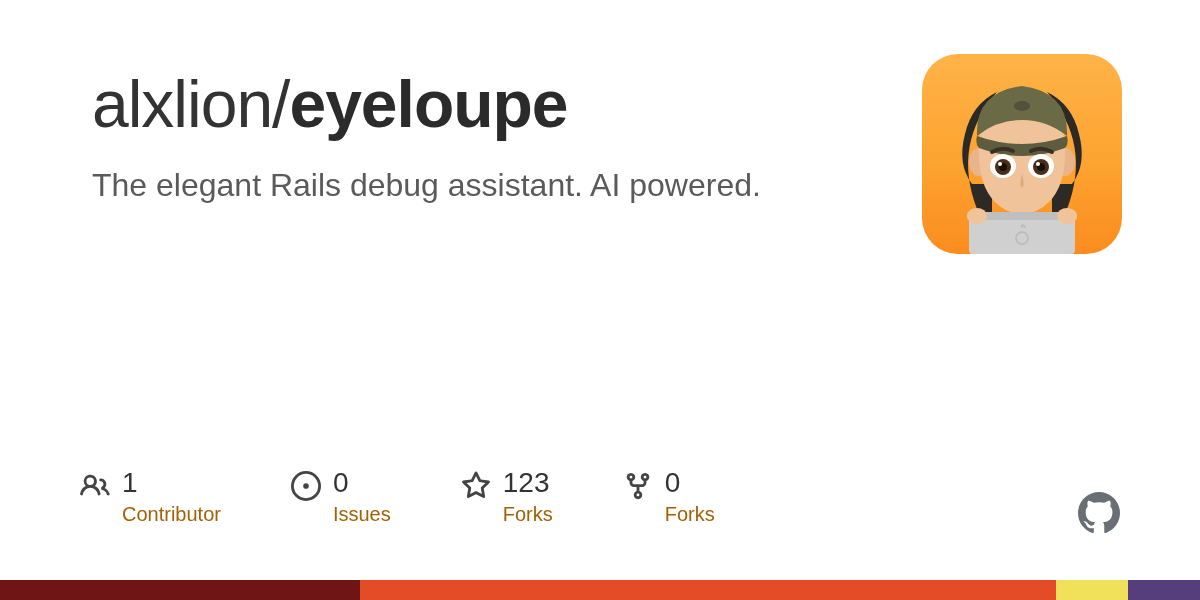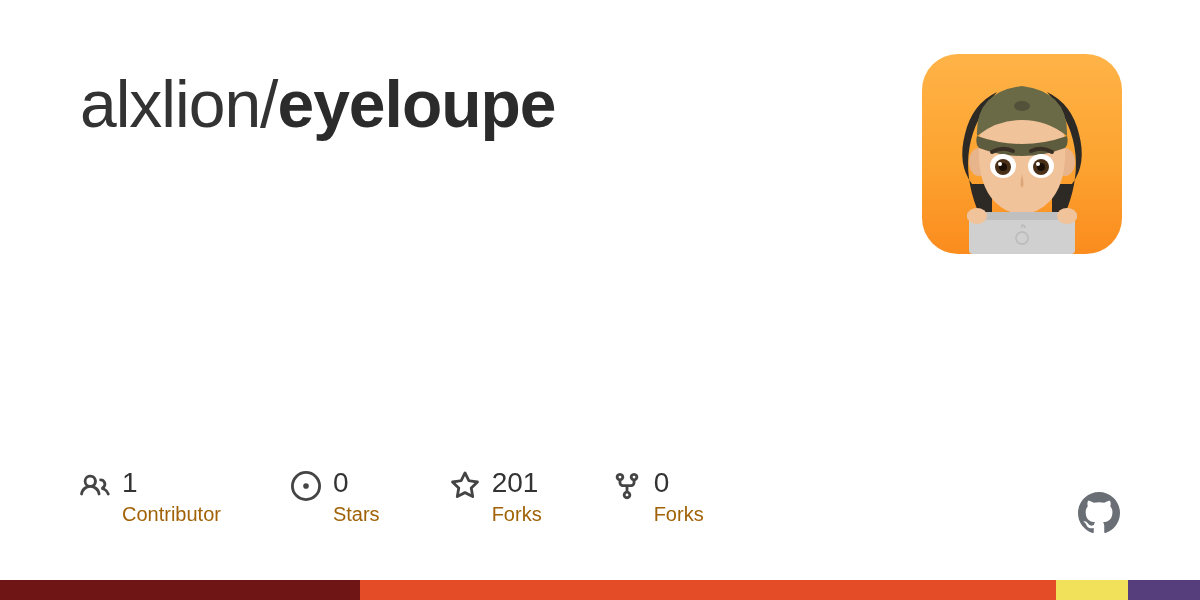--- a/index.html
+++ b/index.html
@@ -1,18 +1,18 @@
 <!DOCTYPE html>
 <html><head>
 <meta charset="utf-8">
 <style>
   * { margin: 0; padding: 0; box-sizing: border-box; }
   html, body { width: 1200px; height: 600px; font-family: -apple-system, BlinkMacSystemFont, "Segoe UI", Helvetica, Arial, sans-serif; background: #fff; color: #2f2f2f; overflow: hidden; }
   .card { position: relative; width: 1200px; height: 600px; }
-  .content { position: absolute; left: 80px; top: 68px; right: 80px; }
+  .content { position: absolute; left: 92px; top: 68px; right: 80px; }
   .title { font-size: 66px; letter-spacing: -1px; color: #333; line-height: 1.1; font-weight: 400; }
   .title .owner { font-weight: 400; }
   .title .slash { font-weight: 400; }
   .title .repo { font-weight: 800; color: #2b2b2b; }
   .desc { margin-top: 26px; font-size: 32px; color: #5a5a5a; font-weight: 400; }
   .avatar { position: absolute; right: 78px; top: 54px; width: 200px; height: 200px; border-radius: 36px; background: linear-gradient(180deg, #ffb347 0%, #fca330 55%, #fb8c1e 100%); display: flex; align-items: flex-end; justify-content: center; overflow: hidden; }
   .avatar svg { width: 170px; height: 190px; display: block; }
   .stats { position: absolute; left: 80px; bottom: 74px; display: flex; gap: 70px; align-items: flex-start; }
   .stat { display: flex; align-items: flex-start; gap: 12px; }
   .stat-icon { width: 30px; height: 30px; color: #444; flex: none; margin-top: 2px; }
@@ -27,20 +27,21 @@
 </style>
 </head>
 <body>
 
 <div class="card">
 
   <div class="content">
     <h1 class="title">
       <span class="owner">alxlion</span><span class="slash">/</span><span class="repo">eyeloupe</span>
     </h1>
+    <p class="desc">The elegant Rails debug assistant. AI powered.</p>
   </div>
 
   <div class="avatar">
     <svg viewBox="0 0 170 190">
 
       <path d="M35 120 Q20 100 28 70 Q35 40 60 28 Q15 80 40 145 Q45 160 55 160 L55 120 Z" fill="#2d2a26"></path>
       <path d="M135 120 Q150 100 142 70 Q135 40 110 28 Q155 80 130 145 Q125 160 115 160 L115 120 Z" fill="#2d2a26"></path>
 
       <ellipse cx="42" cy="98" rx="10" ry="14" fill="#e8b48c"></ellipse>
       <ellipse cx="128" cy="98" rx="10" ry="14" fill="#e8b48c"></ellipse>
@@ -89,32 +90,32 @@
 
     <div class="stat">
       <span class="stat-icon">
         <svg viewBox="0 0 16 16" fill="currentColor">
             <path d="M8 9.5a1.5 1.5 0 1 0 0-3 1.5 1.5 0 0 0 0 3Z"></path>
             <path d="M8 0a8 8 0 1 1 0 16A8 8 0 0 1 8 0ZM1.5 8a6.5 6.5 0 1 0 13 0 6.5 6.5 0 0 0-13 0Z"></path>
           </svg>
       </span>
       <div class="stat-text">
         <span class="stat-count">0</span>
-        <span class="stat-label">Stars</span>
+        <span class="stat-label">Issues</span>
       </div>
     </div>
 
     <div class="stat">
       <span class="stat-icon">
         <svg viewBox="0 0 16 16" fill="currentColor">
             <path d="M8 .25a.75.75 0 0 1 .673.418l1.882 3.815 4.21.612a.75.75 0 0 1 .416 1.279l-3.046 2.97.719 4.192a.751.751 0 0 1-1.088.791L8 12.347l-3.766 1.98a.75.75 0 0 1-1.088-.79l.72-4.194L.818 6.374a.75.75 0 0 1 .416-1.28l4.21-.611L7.327.668A.75.75 0 0 1 8 .25Zm0 2.445L6.615 5.5a.75.75 0 0 1-.564.41l-3.097.45 2.24 2.184a.75.75 0 0 1 .216.664l-.528 3.084 2.769-1.456a.75.75 0 0 1 .698 0l2.77 1.456-.53-3.084a.75.75 0 0 1 .216-.664l2.24-2.183-3.096-.45a.75.75 0 0 1-.564-.41L8 2.694Z"></path>
           </svg>
       </span>
       <div class="stat-text">
-        <span class="stat-count">201</span>
+        <span class="stat-count">123</span>
         <span class="stat-label">Forks</span>
       </div>
     </div>
 
     <div class="stat">
       <span class="stat-icon">
         <svg viewBox="0 0 16 16" fill="currentColor">
             <path d="M5 5.372v.878c0 .414.336.75.75.75h4.5a.75.75 0 0 0 .75-.75v-.878a2.25 2.25 0 1 1 1.5 0v.878a2.25 2.25 0 0 1-2.25 2.25h-1.5v2.128a2.251 2.251 0 1 1-1.5 0V8.5h-1.5A2.25 2.25 0 0 1 3.5 6.25v-.878a2.25 2.25 0 1 1 1.5 0ZM5 3.25a.75.75 0 1 0-1.5 0 .75.75 0 0 0 1.5 0Zm6.75.75a.75.75 0 1 0 0-1.5.75.75 0 0 0 0 1.5Zm-3 8.75a.75.75 0 1 0-1.5 0 .75.75 0 0 0 1.5 0Z"></path>
           </svg>
       </span>

